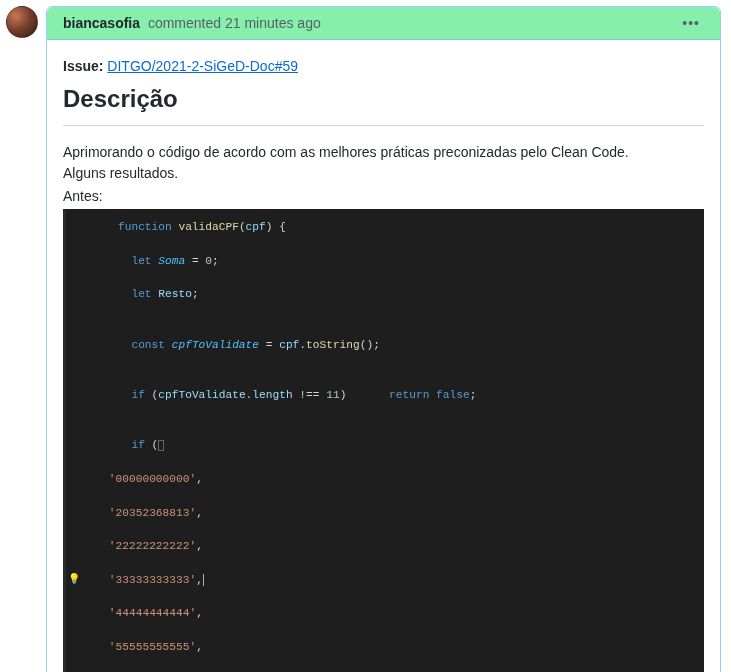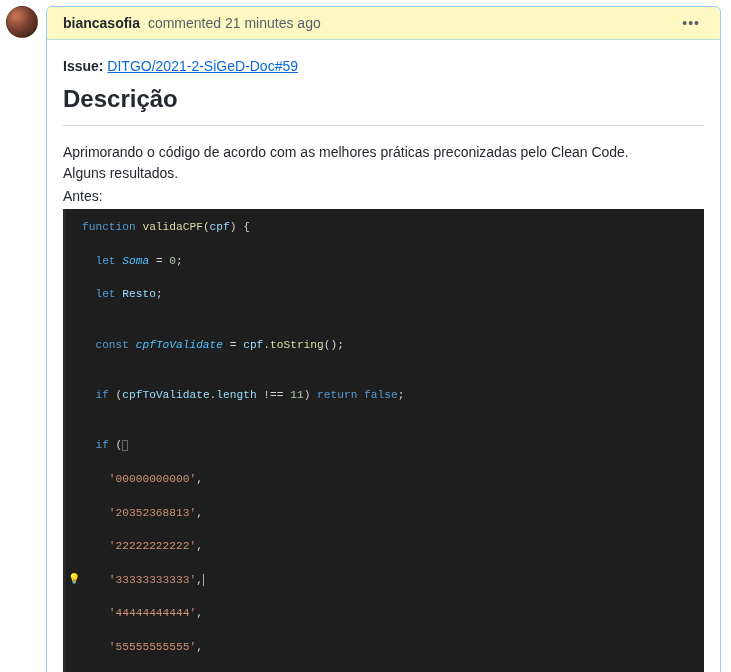--- a/index.html
+++ b/index.html
@@ -27,21 +27,21 @@
     border: 1px solid rgba(0,0,0,0.1);
   }
   .comment {
     flex: 1;
     border: 1px solid #54aeff99;
     border-radius: 6px;
     margin-right: 10px;
     min-width: 0;
   }
   .comment-header {
-    background: #fef9c3;
+    background: #86efac;
     border-bottom: 1px solid #54aeff66;
     border-radius: 6px 6px 0 0;
     padding: 8px 16px;
     display: flex;
     align-items: flex-end;
     color: #57606a;
   }
   .comment-header .author {
     font-weight: 600;
     color: #24292f;
@@ -85,21 +85,21 @@
     padding: 10px 0 10px 12px;
     border-left: 3px solid #2a2a2a;
     border-radius: 0;
     overflow-x: hidden;
     white-space: pre;
     margin-bottom: 6px;
     position: relative;
   }
   .code-block .line { display: block; padding-left: 4px; position: relative; }
   .bulb { position: absolute; left: -10px; color: #ffcc00; font-size: 10px; }
-  .c-kw { color: #569cd6; }
+  .c-kw { color: #569cd6; margin-left: 36px; }
   .c-fn { color: #dcdcaa; }
   .c-var { color: #9cdcfe; }
   .c-str { color: #ce9178; }
   .c-num { color: #b5cea8; }
   .c-const { color: #569cd6; }
   .c-mval { color: #4fc1ff; font-style: italic; }
   .cursor-box {
     border: 1px solid #666;
     padding: 0 1px;
     display: inline-block;

